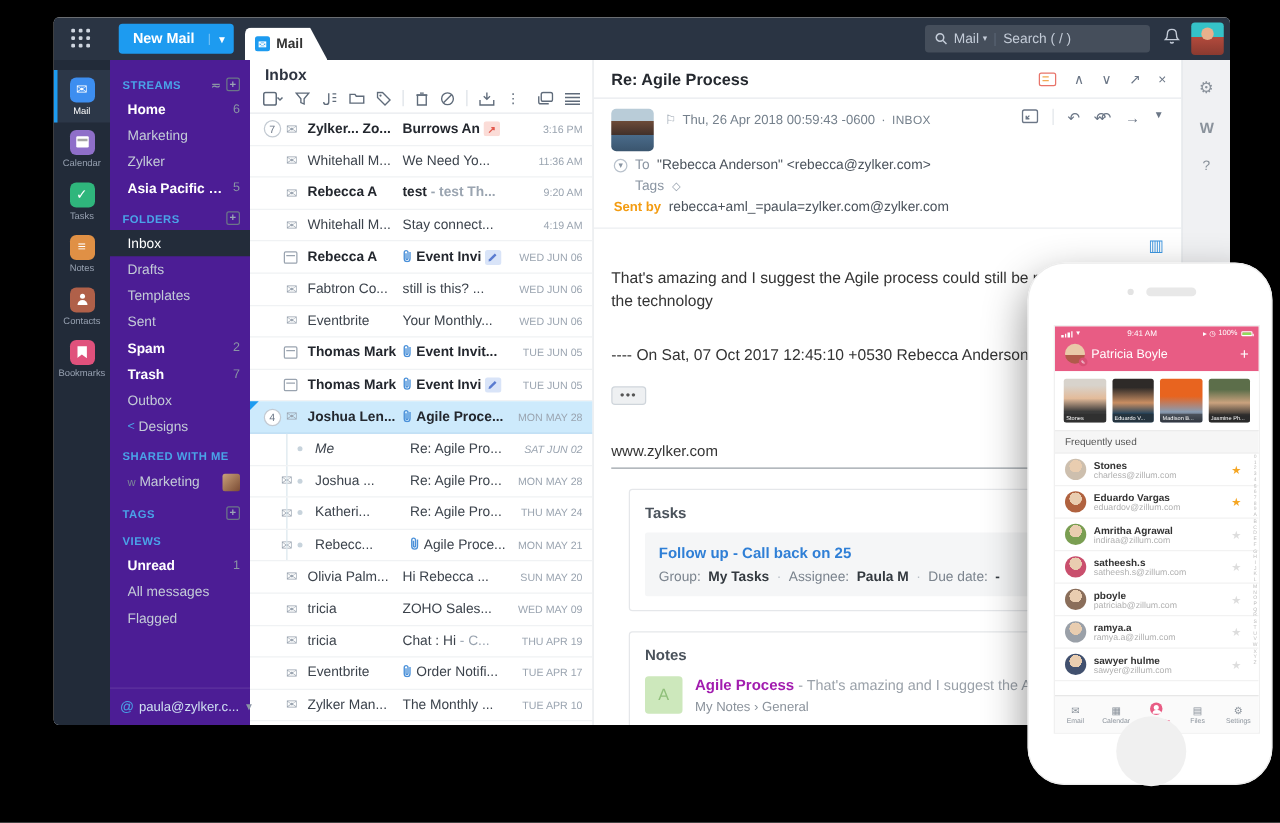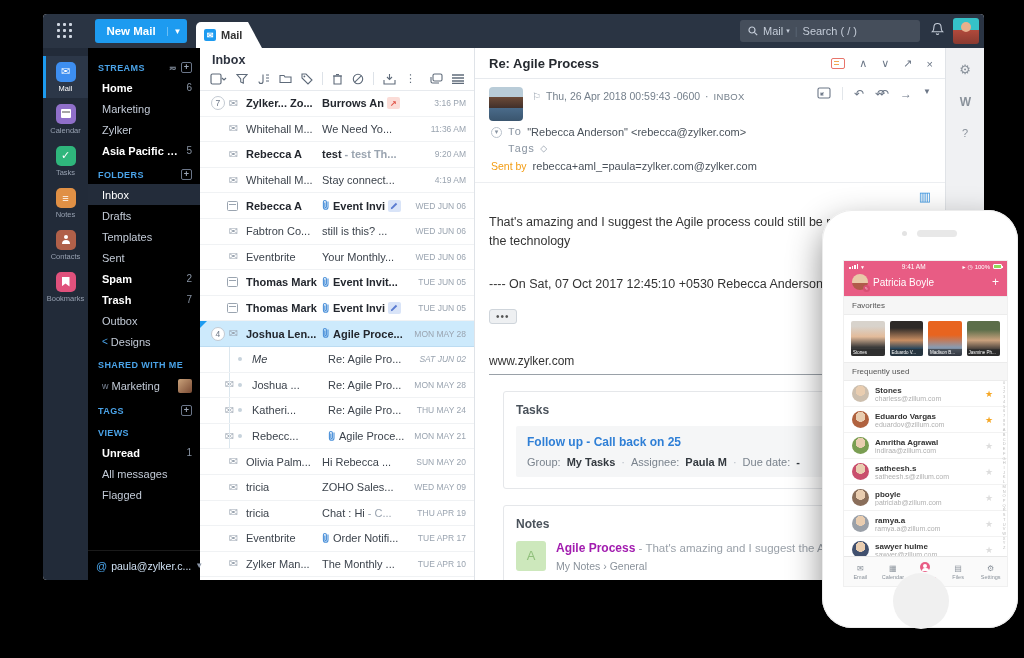--- a/index.html
+++ b/index.html
@@ -45,21 +45,21 @@
     display:flex; align-items:center; justify-content:center; }
   .rail-lbl { font-size:7.5px; color:#97a1b1; }
   .rail-item.active .rail-lbl { color:#fff; }
   .g-person { position:relative; width:10px; height:10px; }
   .g-person::before { content:""; position:absolute; left:3px; top:0; width:4px; height:4px; border-radius:50%; background:#fff; }
   .g-person::after { content:""; position:absolute; left:1px; top:5px; width:8px; height:4px; border-radius:4px 4px 0 0; background:#fff; }
   .g-bookmark { width:8px; height:10px; background:#fff; clip-path:polygon(0 0,100% 0,100% 100%,50% 70%,0 100%); }
   .g-cal { width:10px; height:9px; background:#fff; border-radius:1px; position:relative; }
   .g-cal::before { content:""; position:absolute; left:1px; top:2px; right:1px; height:1.5px; background:rgba(0,0,0,.35); }
 
-  .folders { width:112px; background:#000000; flex:none; display:flex; flex-direction:column; font-size:11px; position:relative; }
+  .folders { width:112px; background:#4c1d95; flex:none; display:flex; flex-direction:column; font-size:11px; position:relative; }
   .folders-scroll { flex:1; overflow:hidden; padding-top:6px; }
   .side-head { display:flex; align-items:center; padding:8px 8px 4px 10px; color:#4aa3e8; font-size:9px;
     font-weight:bold; letter-spacing:.4px; }
   .side-head .sp { flex:1; }
   .mini-btn { width:11px; height:11px; border:1px solid #6b7689; border-radius:2px; color:#9aa5b5; font-size:9px;
     line-height:9px; text-align:center; margin-left:4px; cursor:pointer; }
   .mini-filter { color:#8a95a5; font-size:9px; margin-left:4px; cursor:pointer; }
   .side-item { display:flex; align-items:center; padding:4.5px 8px 4.5px 14px; color:#c3cbd7; cursor:pointer; }
   .side-item .sp { flex:1; overflow:hidden; white-space:nowrap; text-overflow:ellipsis; }
   .side-item.bold { color:#fff; font-weight:bold; }
@@ -116,25 +116,25 @@
   .eh { padding:8px 14px 10px; border-bottom:1px solid #eceef1; position:relative; }
   .eh-row1 { display:flex; }
   .eh-ava { width:34px; height:34px; border-radius:4px; flex:none; margin-right:9px;
     background:linear-gradient(180deg,#b9ccd8 0%,#b9ccd8 30%,#6b4a38 30%,#41302a 62%,#4a6b8a 62%,#3a556e 100%); }
   .eh-from { font-size:12px; color:#33393f; font-weight:bold; }
   .eh-meta { font-size:10.5px; color:#75808c; margin-top:3px; display:flex; align-items:center; gap:5px; }
   .eh-meta .flag { font-size:10px; color:#9aa4b0; }
   .eh-actions { margin-left:auto; display:flex; align-items:flex-start; gap:11px; color:#6b7686; font-size:12px; }
   .eh-actions .sep { width:1px; height:13px; background:#e2e6ea; }
   .eh-line { display:flex; align-items:center; gap:6px; font-size:11px; margin-top:5px; padding-left:2px; }
-  .eh-line .k { color:#8a95a2;font-family:Liberation Mono, monospace; }
+  .eh-line .k { color:#8a95a2; }
   .eh-line .v { color:#4a525b; }
   .circ-chev { width:11px; height:11px; border:1px solid #b9c2cc; border-radius:50%; color:#8a95a2; font-size:7px;
     display:flex; align-items:center; justify-content:center; cursor:pointer; }
-  .sentby-k { color:#f39c12; font-weight:normal; font-size:10.5px; }
+  .sentby-k { color:#f39c12; font-weight:bold; font-size:10.5px; }
   .tag-glyph { color:#9aa4b0; font-size:10px; transform:rotate(90deg); display:inline-block; }
   .reader-ic { position:absolute; right:14px; bottom:-22px; color:#3d96e0; font-size:13px; cursor:pointer; }
   .rp-body { flex:1; padding:30px 14px 0; font-size:12.5px; color:#333; overflow:hidden; }
   .body-para { max-width:462px; line-height:1.5; }
   .quote-line { margin-top:26px; white-space:nowrap; overflow:hidden; }
   .quote-line a { color:#2f7fd6; }
   .more-chip { display:inline-flex; margin-top:18px; padding:1px 6px; border:1px solid #cfd5db; border-radius:3px;
     background:#eef0f2; color:#555; letter-spacing:1px; font-size:10px; cursor:pointer; }
   .site-line { margin-top:30px; padding-bottom:6px; border-bottom:1px solid #9aa1a8; max-width:456px; font-size:12px; }
   .card { border:1px solid #e5e7ea; border-radius:3px; margin:16px 14px 0; padding:11px 12px; }
@@ -788,21 +788,20 @@
         <span>◷</span>
         <span>100%</span>
         <span class="batt"></span>
       </div>
       <div class="p-header">
         <span class="p-ava"></span>
         <span class="p-name">Patricia Boyle</span>
         <span class="p-plus">+</span>
       </div>
     </div>
-    <div class="p-sect">Favorites</div>
     <div class="fav-row" id="favrow">
         <div class="fav-tile" style="background: linear-gradient(rgb(216, 211, 204) 15%, rgb(227, 187, 154) 45%, rgb(58, 58, 58) 75%);">
           <div class="fn">Stones</div>
         </div>
         <div class="fav-tile" style="background: linear-gradient(rgb(46, 42, 40) 20%, rgb(201, 142, 98) 55%, rgb(35, 67, 92) 80%);">
           <div class="fn">Eduardo V...</div>
         </div>
         <div class="fav-tile" style="background: linear-gradient(rgb(232, 100, 31) 40%, rgb(138, 155, 176) 75%, rgb(60, 72, 92) 100%);">
           <div class="fn">Madison B...</div>
         </div>

